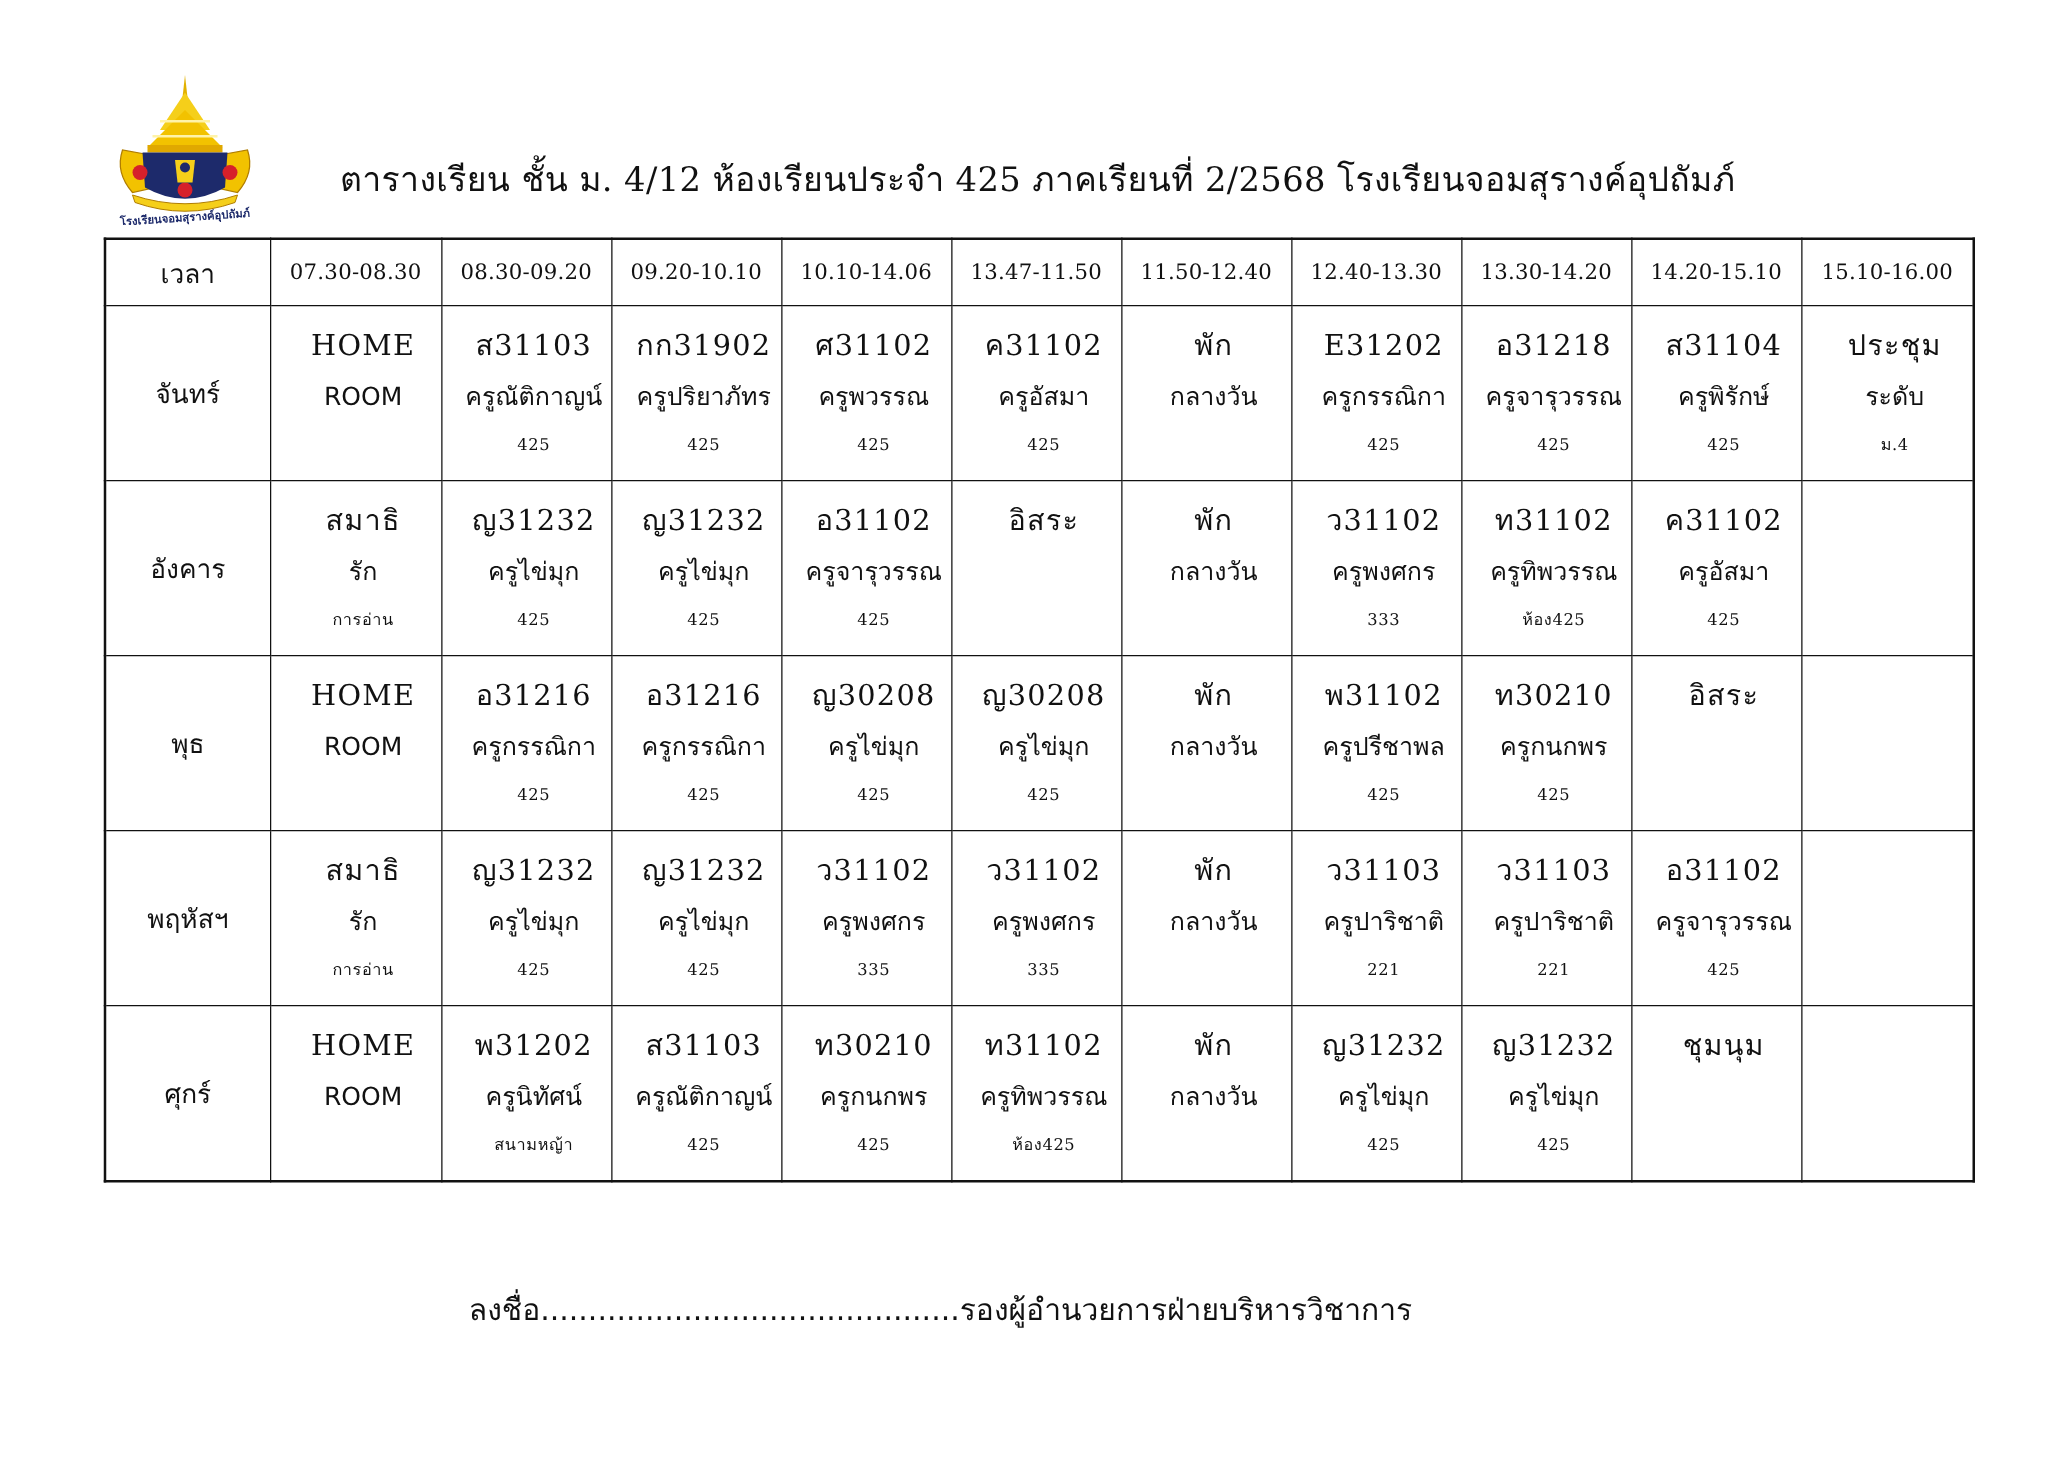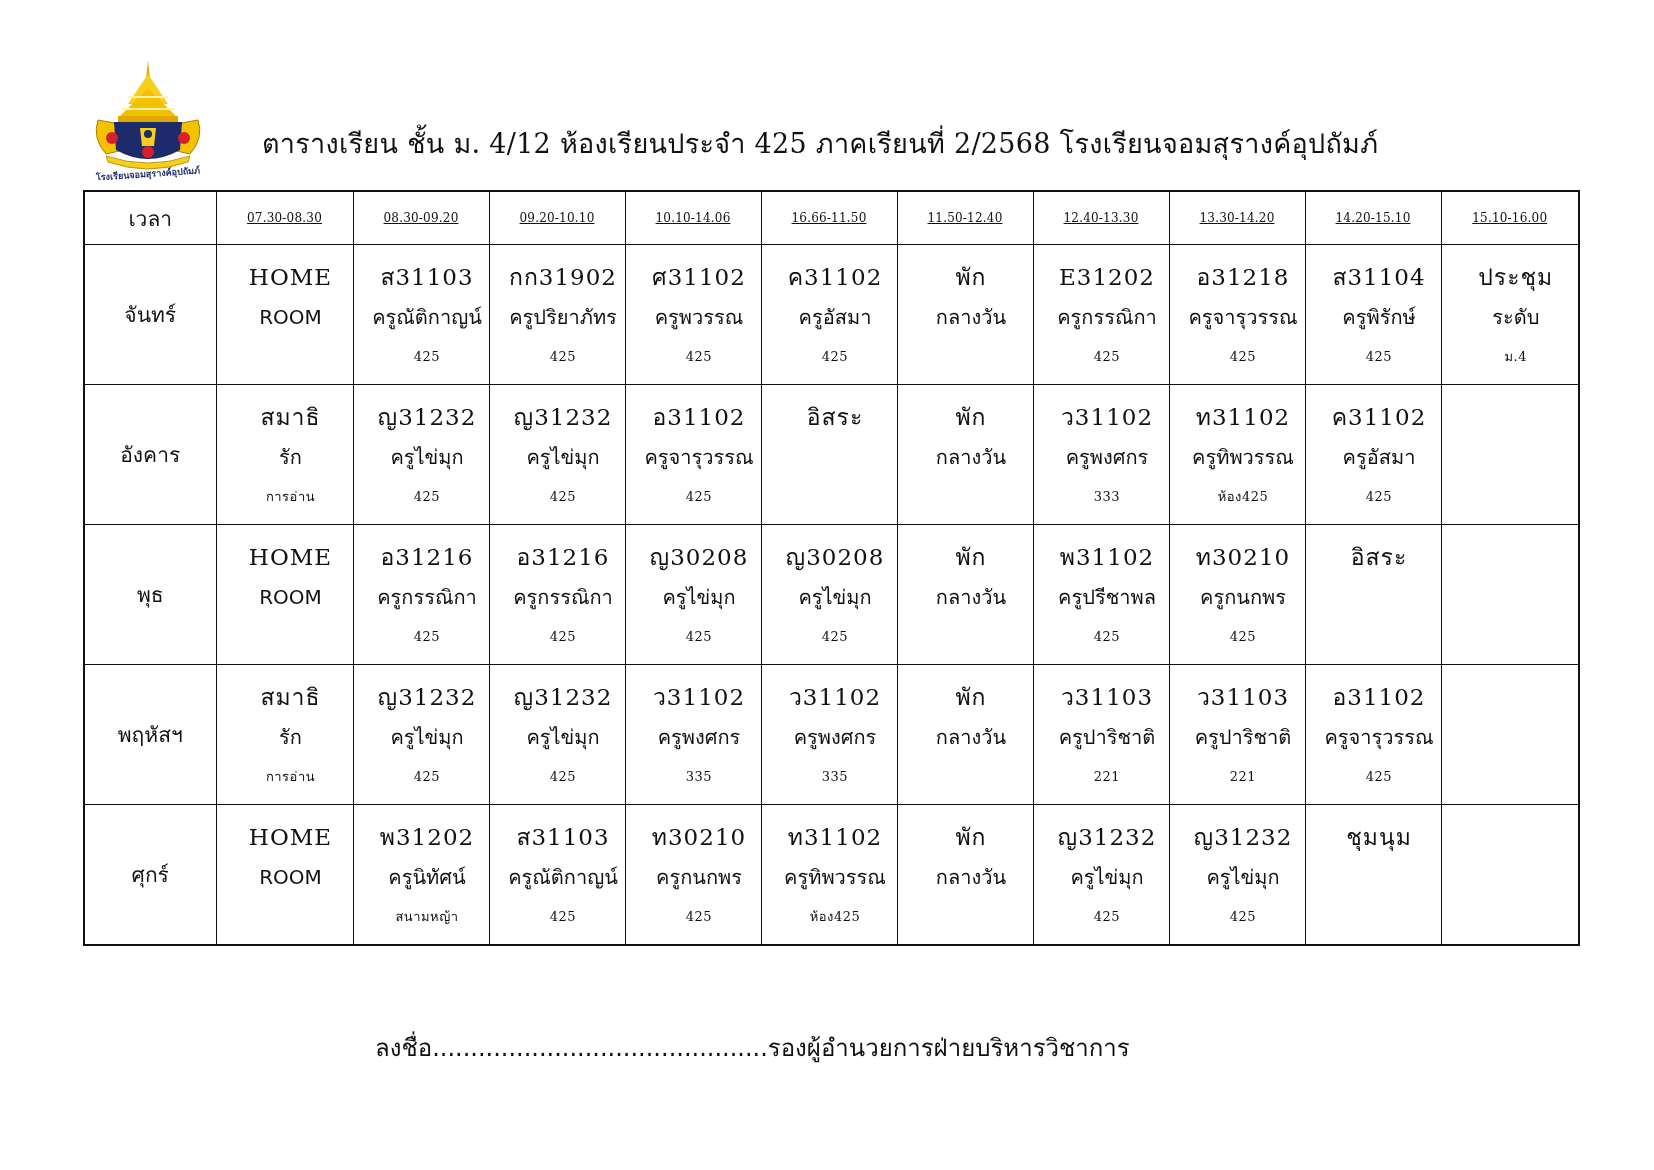--- a/index.html
+++ b/index.html
@@ -18,21 +18,21 @@
     .logo {
       position: absolute;
       left: 84px;
       top: 58px;
       width: 128px;
       height: 122px;
     }
     .logo svg { width: 100%; height: 100%; display: block; }
     .title {
       position: absolute;
-      left: 262px;
+      left: 272px;
       top: 122px;
       font-size: 27px;
       letter-spacing: 0.3px;
       white-space: nowrap;
       font-family: "DejaVu Serif", serif;
     }
     table.schedule {
       position: absolute;
       left: 83px;
       top: 190px;
@@ -50,21 +50,21 @@
     table.schedule { border: 2.5px solid #111; }
     tr.row-period td, tr.row-period th { height: 54px; vertical-align: middle; }
     tr.row-time td, tr.row-time th { height: 52px; vertical-align: middle; }
     tr.row-day td, tr.row-day th { height: 139px; }
     .hdr-label {
       font-family: "DejaVu Sans", sans-serif;
       font-weight: bold;
       font-size: 21px;
     }
     .period-num { font-size: 18px; }
-    .time-val { font-size: 12px; letter-spacing: 0.2px; text-decoration: underline; }
+    .time-val { font-size: 17px; letter-spacing: 0.2px; }
     .day-label {
       font-family: Liberation Mono, monospace;
       font-weight: bold;
       font-size: 21px;
       vertical-align: middle !important;
     }
     .cell-lines {
       display: flex;
       flex-direction: column;
       align-items: center;
@@ -138,21 +138,21 @@
     <col style="width:136px">
       <col style="width:138px">
   </colgroup>
   <tbody id="schedule-body">
     <tr class="row-time">
       <th class="hdr-label">เวลา</th>
       <td class="time-val">07.30-08.30</td>
       <td class="time-val">08.30-09.20</td>
       <td class="time-val">09.20-10.10</td>
       <td class="time-val">10.10-14.06</td>
-      <td class="time-val">16.66-11.50</td>
+      <td class="time-val">13.47-11.50</td>
       <td class="time-val">11.50-12.40</td>
       <td class="time-val">12.40-13.30</td>
       <td class="time-val">13.30-14.20</td>
       <td class="time-val">14.20-15.10</td>
       <td class="time-val">15.10-16.00</td>
     </tr>
   <tr class="row-day">
         <th class="day-label">จันทร์</th>
         <td>
           <div class="cell-lines">

